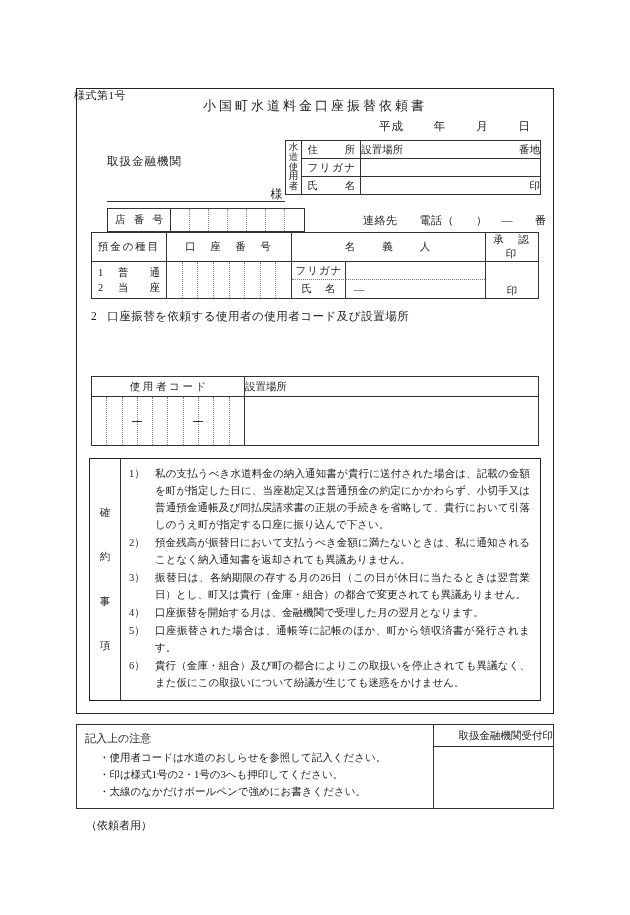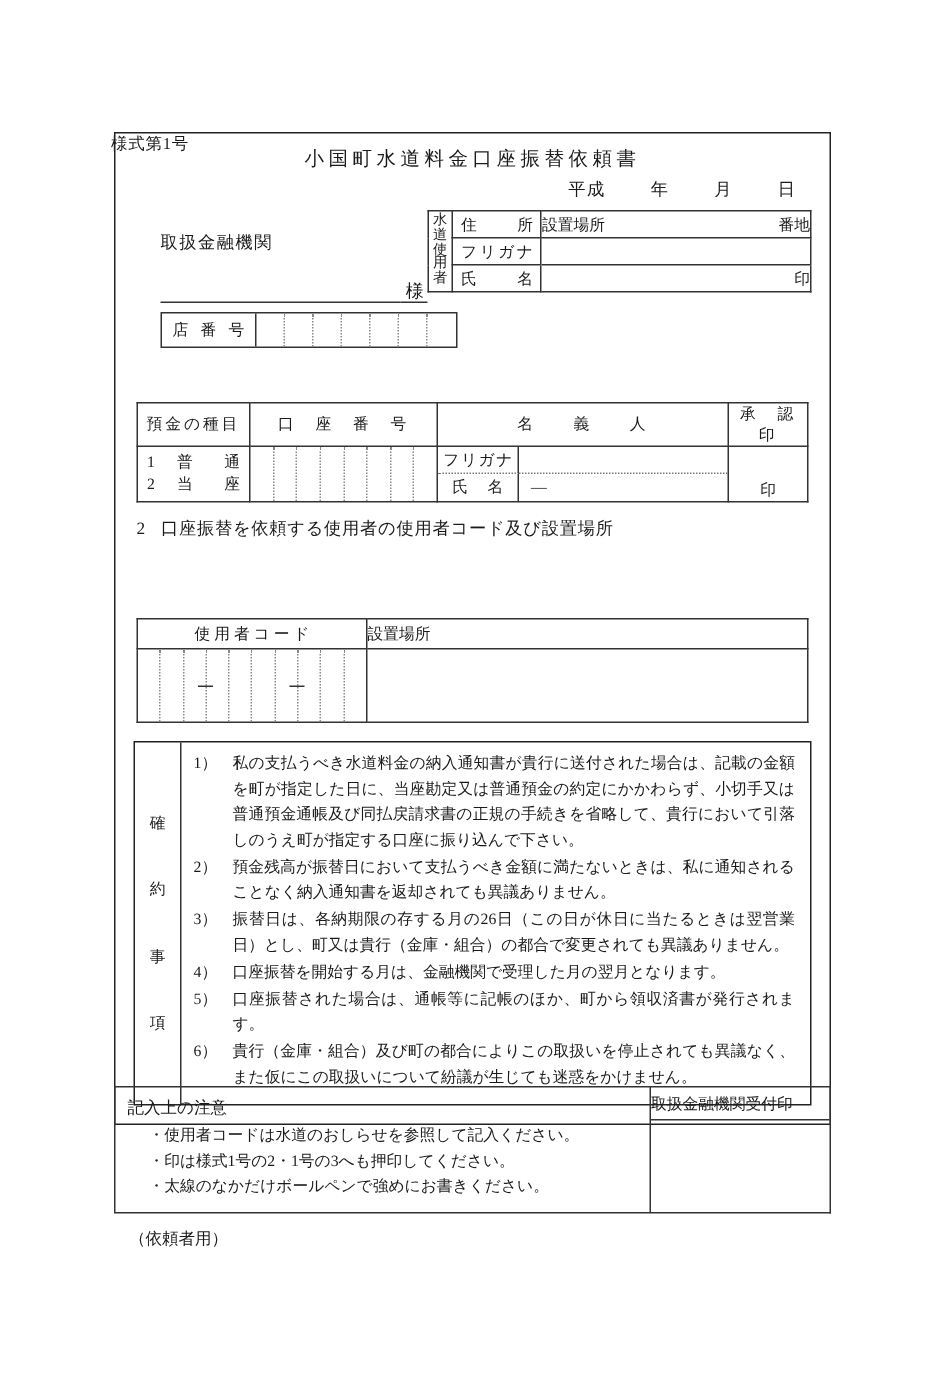--- a/index.html
+++ b/index.html
@@ -173,21 +173,21 @@
     text-indent: 12px;
   }
   .section-head {
     font-size: 11.5px;
     padding: 10px 0 4px 14px;
     letter-spacing: 0.5px;
   }
   .section-head .num { margin-right: 10px; }
 
   
-  .acct-wrap { padding: 0 14px; margin-top: 36px; }
+  .acct-wrap { padding: 0 14px; }
   .acct-table {
     border-collapse: collapse;
     width: 100%;
     font-size: 10.5px;
   }
   .acct-table td, .acct-table th {
     border: 1px solid #333;
     padding: 0;
     font-weight: normal;
   }
@@ -324,21 +324,21 @@
   .stamp-box {
     width: 120px;
     border: 1.2px solid #333;
     border-left: none;
     box-sizing: border-box;
     display: flex;
     flex-direction: column;
   }
   .stamp-title {
     font-size: 10.5px;
-    text-align: left;
+    text-align: right;
     padding: 4px 0 3px 0;
     border-bottom: 1.2px solid #333;
     letter-spacing: 0;
   }
   .stamp-body { flex: 1; }
   .footer-note {
     position: absolute;
     left: 86px;
     top: 818px;
     font-size: 11px;
@@ -427,20 +427,23 @@
         </div>
         <div class="cells">
           <div class="cell"></div>
           <div class="cell"></div>
           <div class="cell"></div>
           <div class="cell"></div>
           <div class="cell"></div>
           <div class="cell"></div>
           <div class="cell"></div>
         </div>
+      </div>
+      <div class="contact">
+        <span>連絡先</span><span class="gap"></span><span>電話（</span><span class="gap"></span><span>）</span><span class="gap-sm"></span><span>—</span><span class="gap"></span><span>番</span>
       </div>
     </div>
 
 
 
     <div class="acct-wrap">
       <table class="acct-table">
         <tbody>
             <tr class="acct-head">
           <td class="kind-col">預金の種目</td>

